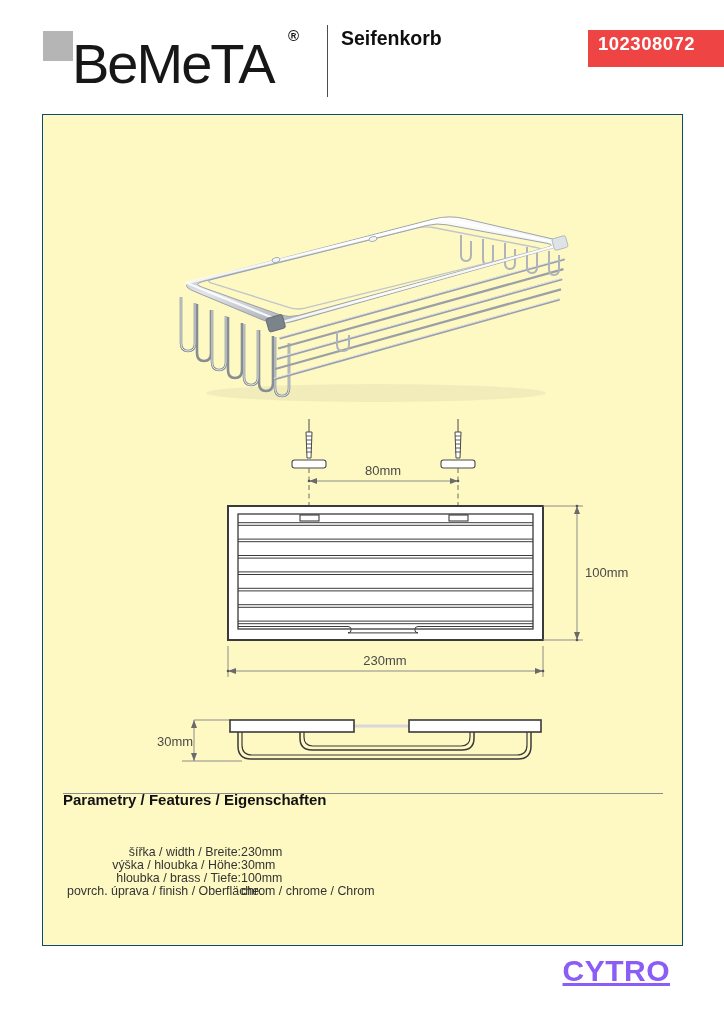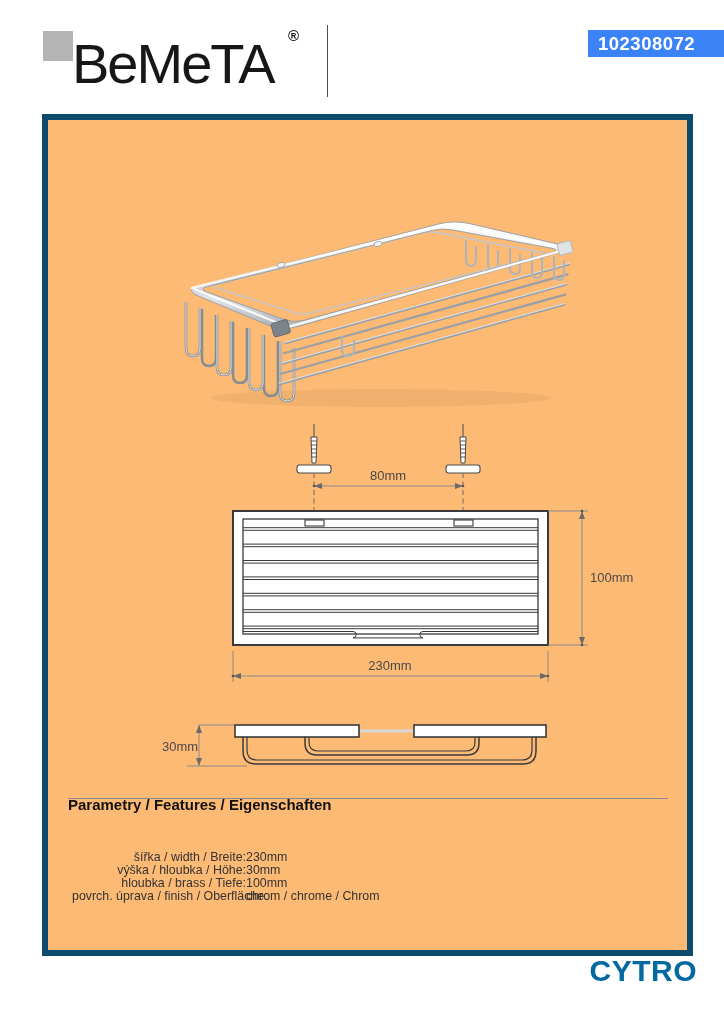--- a/index.html
+++ b/index.html
@@ -8,50 +8,51 @@
     font-family:"Liberation Sans",sans-serif;color:#1a1a1a;overflow:hidden;
   }
   
   .logo-square{position:absolute;left:43px;top:31px;width:30px;height:30px;background:#b5b5b5;}
   .wordmark{position:absolute;left:72px;top:36px;font-size:56px;font-weight:normal;
     letter-spacing:-2px;color:#171717;line-height:1;}
   .reg-mark{position:absolute;left:288px;top:27px;font-size:15px;font-weight:bold;color:#171717;}
   .header-divider{position:absolute;left:327px;top:25px;width:1px;height:72px;background:#4d4d4d;}
   .titles{position:absolute;left:341px;top:24px;}
   .titles div{font-size:19.5px;font-weight:bold;line-height:28px;color:#0f0f0f;white-space:nowrap;}
-  .code-badge{position:absolute;left:588px;top:30px;width:136px;height:27px;background:#3b82f6;
+  .code-badge{position:absolute;left:588px;top:30px;width:136px;height:37px;background:#ef4444;
     color:#ffffff;font-size:18.5px;font-weight:bold;line-height:27px;padding-left:10px;
     letter-spacing:.5px;box-sizing:border-box;}
   
   .content-frame{position:absolute;left:42px;top:114px;width:639px;height:830px;
-    border:6px solid #0c4a6e;background:#fdba74;}
+    border:1px solid #0c4a6e;background:#fef9c3;}
   .photo-svg{position:absolute;left:118px;top:78px;}
   .topview-svg{position:absolute;left:138px;top:301px;}
   .sideview-svg{position:absolute;left:78px;top:586px;}
   .section-divider{position:absolute;left:20px;top:678px;width:600px;height:1px;background:#8c8c8c;}
   .params-heading{position:absolute;left:20px;top:676px;font-size:15px;font-weight:bold;color:#111111;}
   .params{position:absolute;left:24px;top:730px;width:560px;}
   .param-row{display:flex;height:13.2px;align-items:center;text-align:right;}
   .param-label{width:174px;font-size:12.4px;color:#333333;white-space:nowrap;}
   .param-value{font-size:12.4px;color:#333333;white-space:nowrap;}
   
-  .series-name{position:absolute;top:954px;right:27px;font-size:30px;font-weight:bold;
-    color:#0369a1;letter-spacing:.5px;}
+  .series-name{position:absolute;top:954px;right:54px;font-size:30px;font-weight:bold;
+    color:#8b5cf6;letter-spacing:.5px;text-decoration:underline;}
   svg text{font-family:"Liberation Sans",sans-serif;}
   .dim-text{font-size:13px;fill:#4a4a4a;}
 </style>
 </head>
 <body>
 
 <div>
   <div class="logo-square"></div>
   <div class="wordmark">BeMeTA</div>
   <div class="reg-mark">®</div>
   <div class="header-divider"></div>
   <div class="titles">
+    <div>Seifenkorb</div>
   </div>
   <div class="code-badge">102308072</div>
 </div>
 
 <div class="content-frame">
 
   <svg class="photo-svg" width="420" height="215" viewBox="0 0 420 215">
     <defs>
       <linearGradient id="chromeGrad" x1="0" y1="0" x2="0" y2="1">
         <stop offset="0" stop-color="#fdfdfd"></stop>

